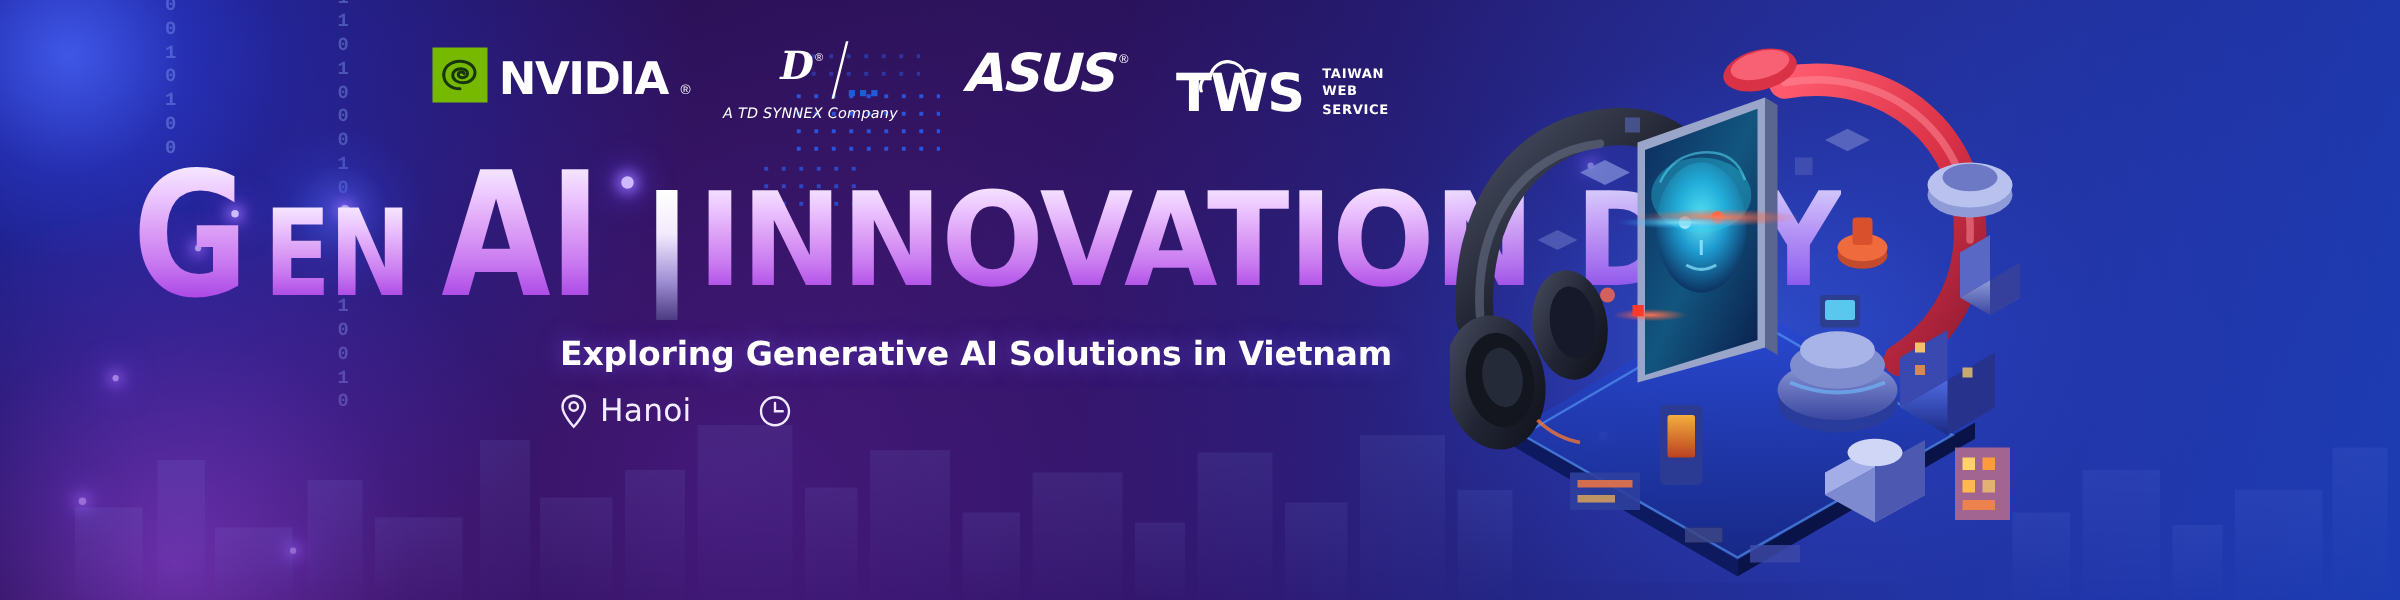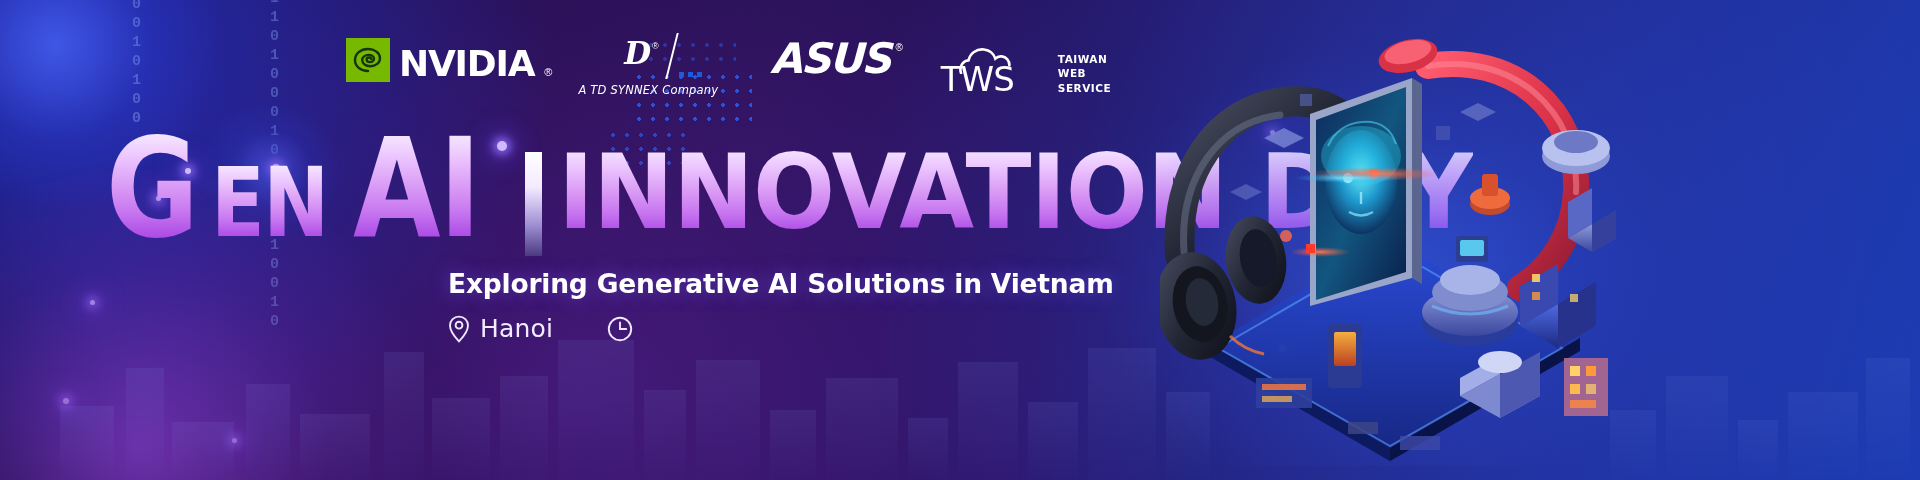--- a/index.html
+++ b/index.html
@@ -75,21 +75,21 @@
   .asus{font-family:"DejaVu Sans", sans-serif; font-weight:700; font-style:italic; font-size:42px;
         color:#fff; letter-spacing:-2px; line-height:1;
         transform:skewX(-4deg); }
   .asus-reg{font-size:10px; color:#fff; margin-top:4px; margin-left:2px;}
 
   
   .tws-wrap{margin-left:38px; display:flex; align-items:center; gap:7px; position:relative; padding-top:6px;}
   .tws-left{position:relative; width:110px; height:52px;}
   .tws-cloud{position:absolute; left:16px; top:0;}
   .tws-word{position:absolute; left:0; bottom:0; font-family:"DejaVu Sans", sans-serif;
-            font-weight:400; font-size:34px; color:#fff; letter-spacing:-1px; line-height:1;}
+            font-weight:700; font-size:42px; color:#fff; letter-spacing:-1px; line-height:1;}
   .tws-sub{display:flex; flex-direction:column; font-family:"DejaVu Sans", sans-serif;
            font-weight:700; font-size:10.5px; color:#fff; line-height:1.35; letter-spacing:.5px;
            margin-top:7px;}
 
   
   .headline{position:absolute; left:106px; top:132px; display:flex; align-items:flex-start; }
   .gradtext{
     font-family:"DejaVu Sans", sans-serif; font-weight:700;
     background:linear-gradient(180deg,#f6e9ff 0%,#ecc6ff 22%,#da9bf5 48%,#c878f0 70%,#b254e8 88%,#a63fe0 100%);
     -webkit-background-clip:text; background-clip:text; color:transparent;

